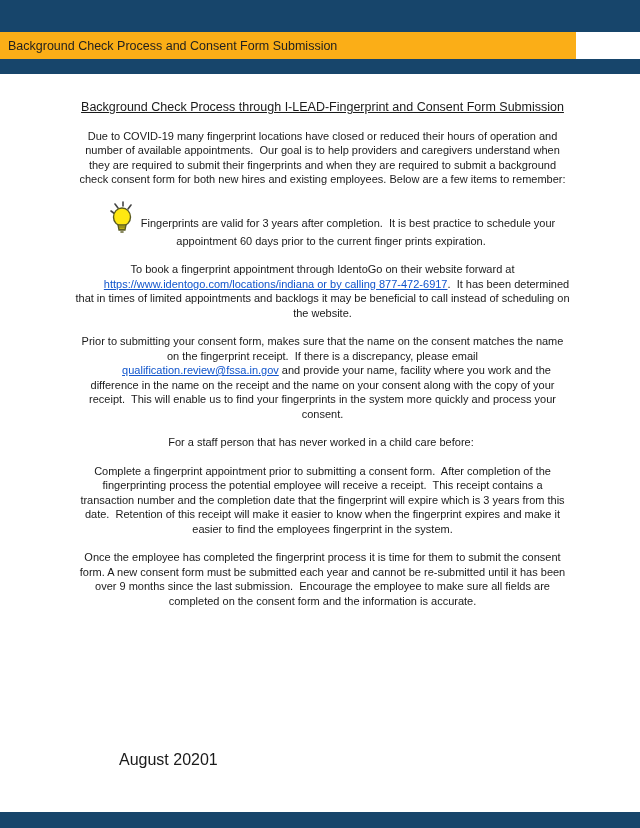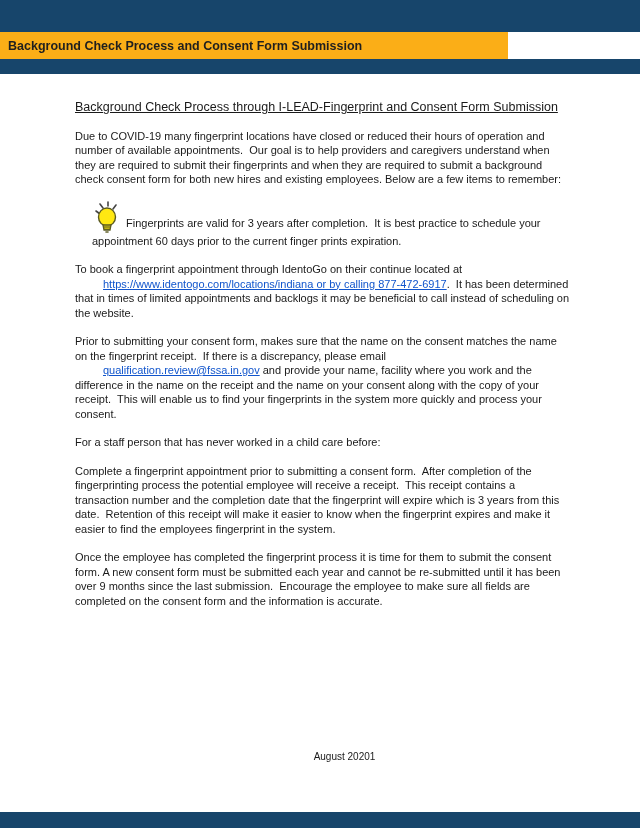--- a/index.html
+++ b/index.html
@@ -3,35 +3,35 @@
 <meta charset="utf-8">
 <style>
   html,body{margin:0;padding:0;}
   body{
     width:640px;height:828px;position:relative;background:#ffffff;
     font-family:"Liberation Sans",sans-serif;color:#1a1a1a;overflow:hidden;
   }
   
   .bar-top{position:absolute;top:0;left:0;width:640px;height:32px;background:var(--navy,#17456b);}
   .banner{
-    position:absolute;top:32px;left:0;width:508px;height:27px;background:var(--gold,#fbae17);
+    position:absolute;top:32px;left:0;width:576px;height:27px;background:var(--gold,#fbae17);
     display:flex;align-items:center;box-sizing:border-box;padding-left:8px;
-    font-size:12.5px;color:#1f1f1f;font-weight:bold;
+    font-size:12.5px;color:#1f1f1f;
   }
   .bar-mid{position:absolute;top:59px;left:0;width:640px;height:15px;background:var(--navy,#17456b);}
   
   .footer-row{
     position:absolute;top:751px;left:75px;right:70px;
-    display:flex;justify-content:center;font-size:10px;color:#1a1a1a;margin-left:44px;
+    display:flex;justify-content:flex-start;font-size:16px;color:#1a1a1a;margin-left:44px;
   }
   .bar-bottom{position:absolute;bottom:0;left:0;width:640px;height:16px;background:var(--navy,#17456b);}
   
   .content{
     position:absolute;top:100px;left:75px;width:495px;
-    font-size:11px;line-height:14.5px;color:#1a1a1a;
+    font-size:11px;line-height:14.5px;color:#1a1a1a;text-align:center;
   }
   .content p{margin:0 0 14px 0;white-space:pre-wrap;}
   .doc-title{font-size:12.5px;text-decoration:underline;margin:0 0 16px 0;white-space:pre-wrap;}
   .section-heading{margin:0 0 14px 0;white-space:pre-wrap;}
   .tight{margin-bottom:0;}
   a.doc-link{color:var(--link,#1155cc);text-decoration:underline;cursor:pointer;margin-left:28px;}
   
   .tip{margin-left:17px;margin-bottom:14px;white-space:pre-wrap;}
   .bulb{vertical-align:-7px;margin-right:4px;}
 </style>
@@ -57,21 +57,21 @@
         <line x1="16" y1="1" x2="16" y2="5"></line>
         <line x1="24" y1="4" x2="21" y2="8"></line>
       </g>
       <ellipse cx="15" cy="16" rx="8.5" ry="9" fill="#ffe812" stroke="#5a5a20" stroke-width="1.4"></ellipse>
       <path d="M11 24 L19 24 L18 29 L12 29 Z" fill="#ffe812" stroke="#5a5a20" stroke-width="1.3"></path>
       <line x1="11.5" y1="26" x2="18.5" y2="26" stroke="#5a5a20" stroke-width="1.2"></line>
       <line x1="12" y1="28.2" x2="18" y2="28.2" stroke="#5a5a20" stroke-width="1.2"></line>
       <line x1="13.4" y1="31" x2="16.6" y2="31" stroke="#5a5a20" stroke-width="1.4"></line>
     </svg><span>Fingerprints are valid for 3 years after completion.  It is best practice to schedule your appointment 60 days prior to the current finger prints expiration.</span></div>
 
-  <p><span>To book a fingerprint appointment through IdentoGo on their continue located at </span><a class="doc-link">https://www.identogo.com/locations/indiana or by calling 877-472-6917</a><span>.  It has been determined that in times of limited appointments and backlogs it may be beneficial to call instead of scheduling on the website.</span></p>
+  <p><span>To book a fingerprint appointment through IdentoGo on their website forward at </span><a class="doc-link">https://www.identogo.com/locations/indiana or by calling 877-472-6917</a><span>.  It has been determined that in times of limited appointments and backlogs it may be beneficial to call instead of scheduling on the website.</span></p>
 
   <p><span>Prior to submitting your consent form, makes sure that the name on the consent matches the name on the fingerprint receipt.  If there is a discrepancy, please email </span><a class="doc-link">qualification.review@fssa.in.gov</a><span> and provide your name, facility where you work and the difference in the name on the receipt and the name on your consent along with the copy of your receipt.  This will enable us to find your fingerprints in the system more quickly and process your consent.</span></p>
 
 
   <p class="section-heading">For a staff person that has never worked in a child care before: </p>
 
   <p>Complete a fingerprint appointment prior to submitting a consent form.  After completion of the fingerprinting process the potential employee will receive a receipt.  This receipt contains a transaction number and the completion date that the fingerprint will expire which is 3 years from this date.  Retention of this receipt will make it easier to know when the fingerprint expires and make it easier to find the employees fingerprint in the system.</p>
 
   <p class="tight">Once the employee has completed the fingerprint process it is time for them to submit the consent form. A new consent form must be submitted each year and cannot be re-submitted until it has been over 9 months since the last submission.  Encourage the employee to make sure all fields are completed on the consent form and the information is accurate.</p>
 

